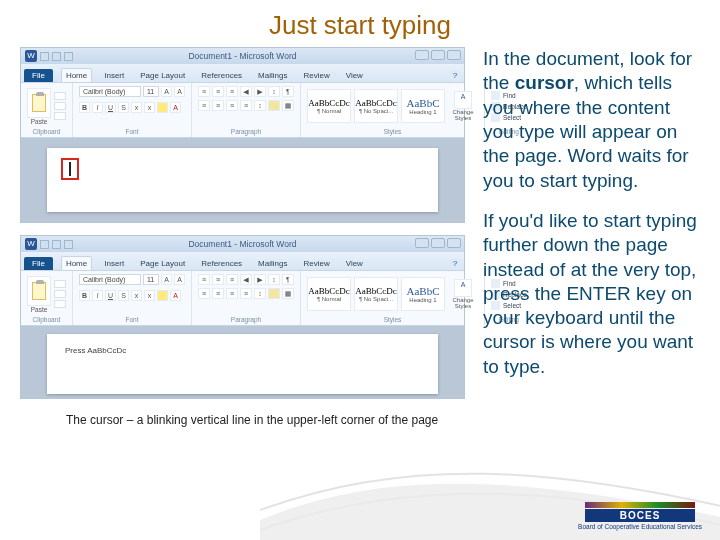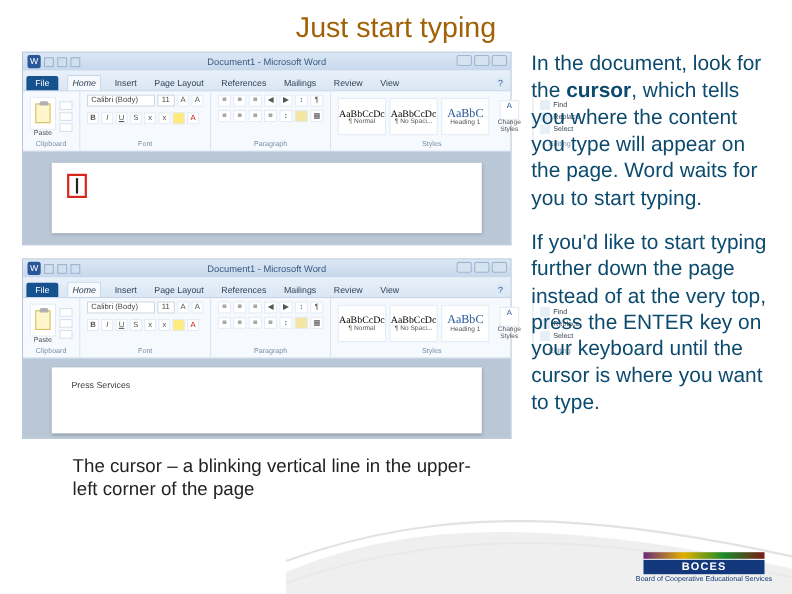--- a/index.html
+++ b/index.html
@@ -54,21 +54,21 @@
     background: linear-gradient(#e9f1fa,#d9e6f4);
     height: 18px;
     display:flex;
     align-items:flex-end;
     padding: 0 3px;
     font-size: 8px;
     gap: 8px;
   }
   .tabs .filetab{ background:#16528e; color:#fff; padding:2px 8px; border-radius:2px 2px 0 0; }
   .tabs .tab{ color:#345; padding:2px 4px;}
-  .tabs .tab.active{ background:#f6faff; border:1px solid #c6d6e6; border-bottom:none; border-radius:2px 2px 0 0;font-style:italic;}
+  .tabs .tab.active{ background:#f6faff; border:1px solid #c6d6e6; border-bottom:none; border-radius:2px 2px 0 0;}
   .tabs .help{ margin-left:auto; color:#2a579a; width:12px; height:12px; border-radius:50%; background:#dce9f6; text-align:center; line-height:11px;}
   .ribbon{
     background:#f6faff;
     border-top:1px solid #c6d6e6;
     border-bottom:1px solid #c6d6e6;
     height:56px;
     display:flex;
     font-size:7px;
     color:#666;
   }
@@ -104,21 +104,21 @@
 
   .word-window.second .docarea{ padding:8px 26px 4px 26px;}
   .word-window.second .page{ min-height:60px; padding:10px 18px 6px 18px;}
   .pline{ font-size:8px; color:#606060; margin:2px 0;}
   .pline.title{ color:#404040;}
   .pline.caret-after::after{ content:"|"; color:#222; margin-left:1px;}
 
   .gap{ height:12px;}
 
   .caption{
-    font-size: 17px;
+    font-size: 12px;
     color:#222;
     padding: 14px 8px 0 46px;
     max-width: 430px;
     line-height:1.25;
   }
 
   .swoosh{
     position:absolute;
     right:-60px;
     bottom:-10px;
@@ -422,21 +422,21 @@
                   <div class="eic"></div>
                   <span>Select</span>
                 </div>
               </div>
             </div>
             <div class="glabel">Editing</div>
           </div>
       </div>
       <div class="docarea">
         <div class="page">
-          <div class="pline title">Press Services</div>
+          <div class="pline title">Press AaBbCcDc</div>
           <div style="height:6px"></div>
           <div style="height:6px"></div>
         </div>
       </div>
     </div>
 
     <div class="caption">The cursor – a blinking vertical line in the upper-left corner of the page</div>
   </div>
 
   <div class="right-col">

